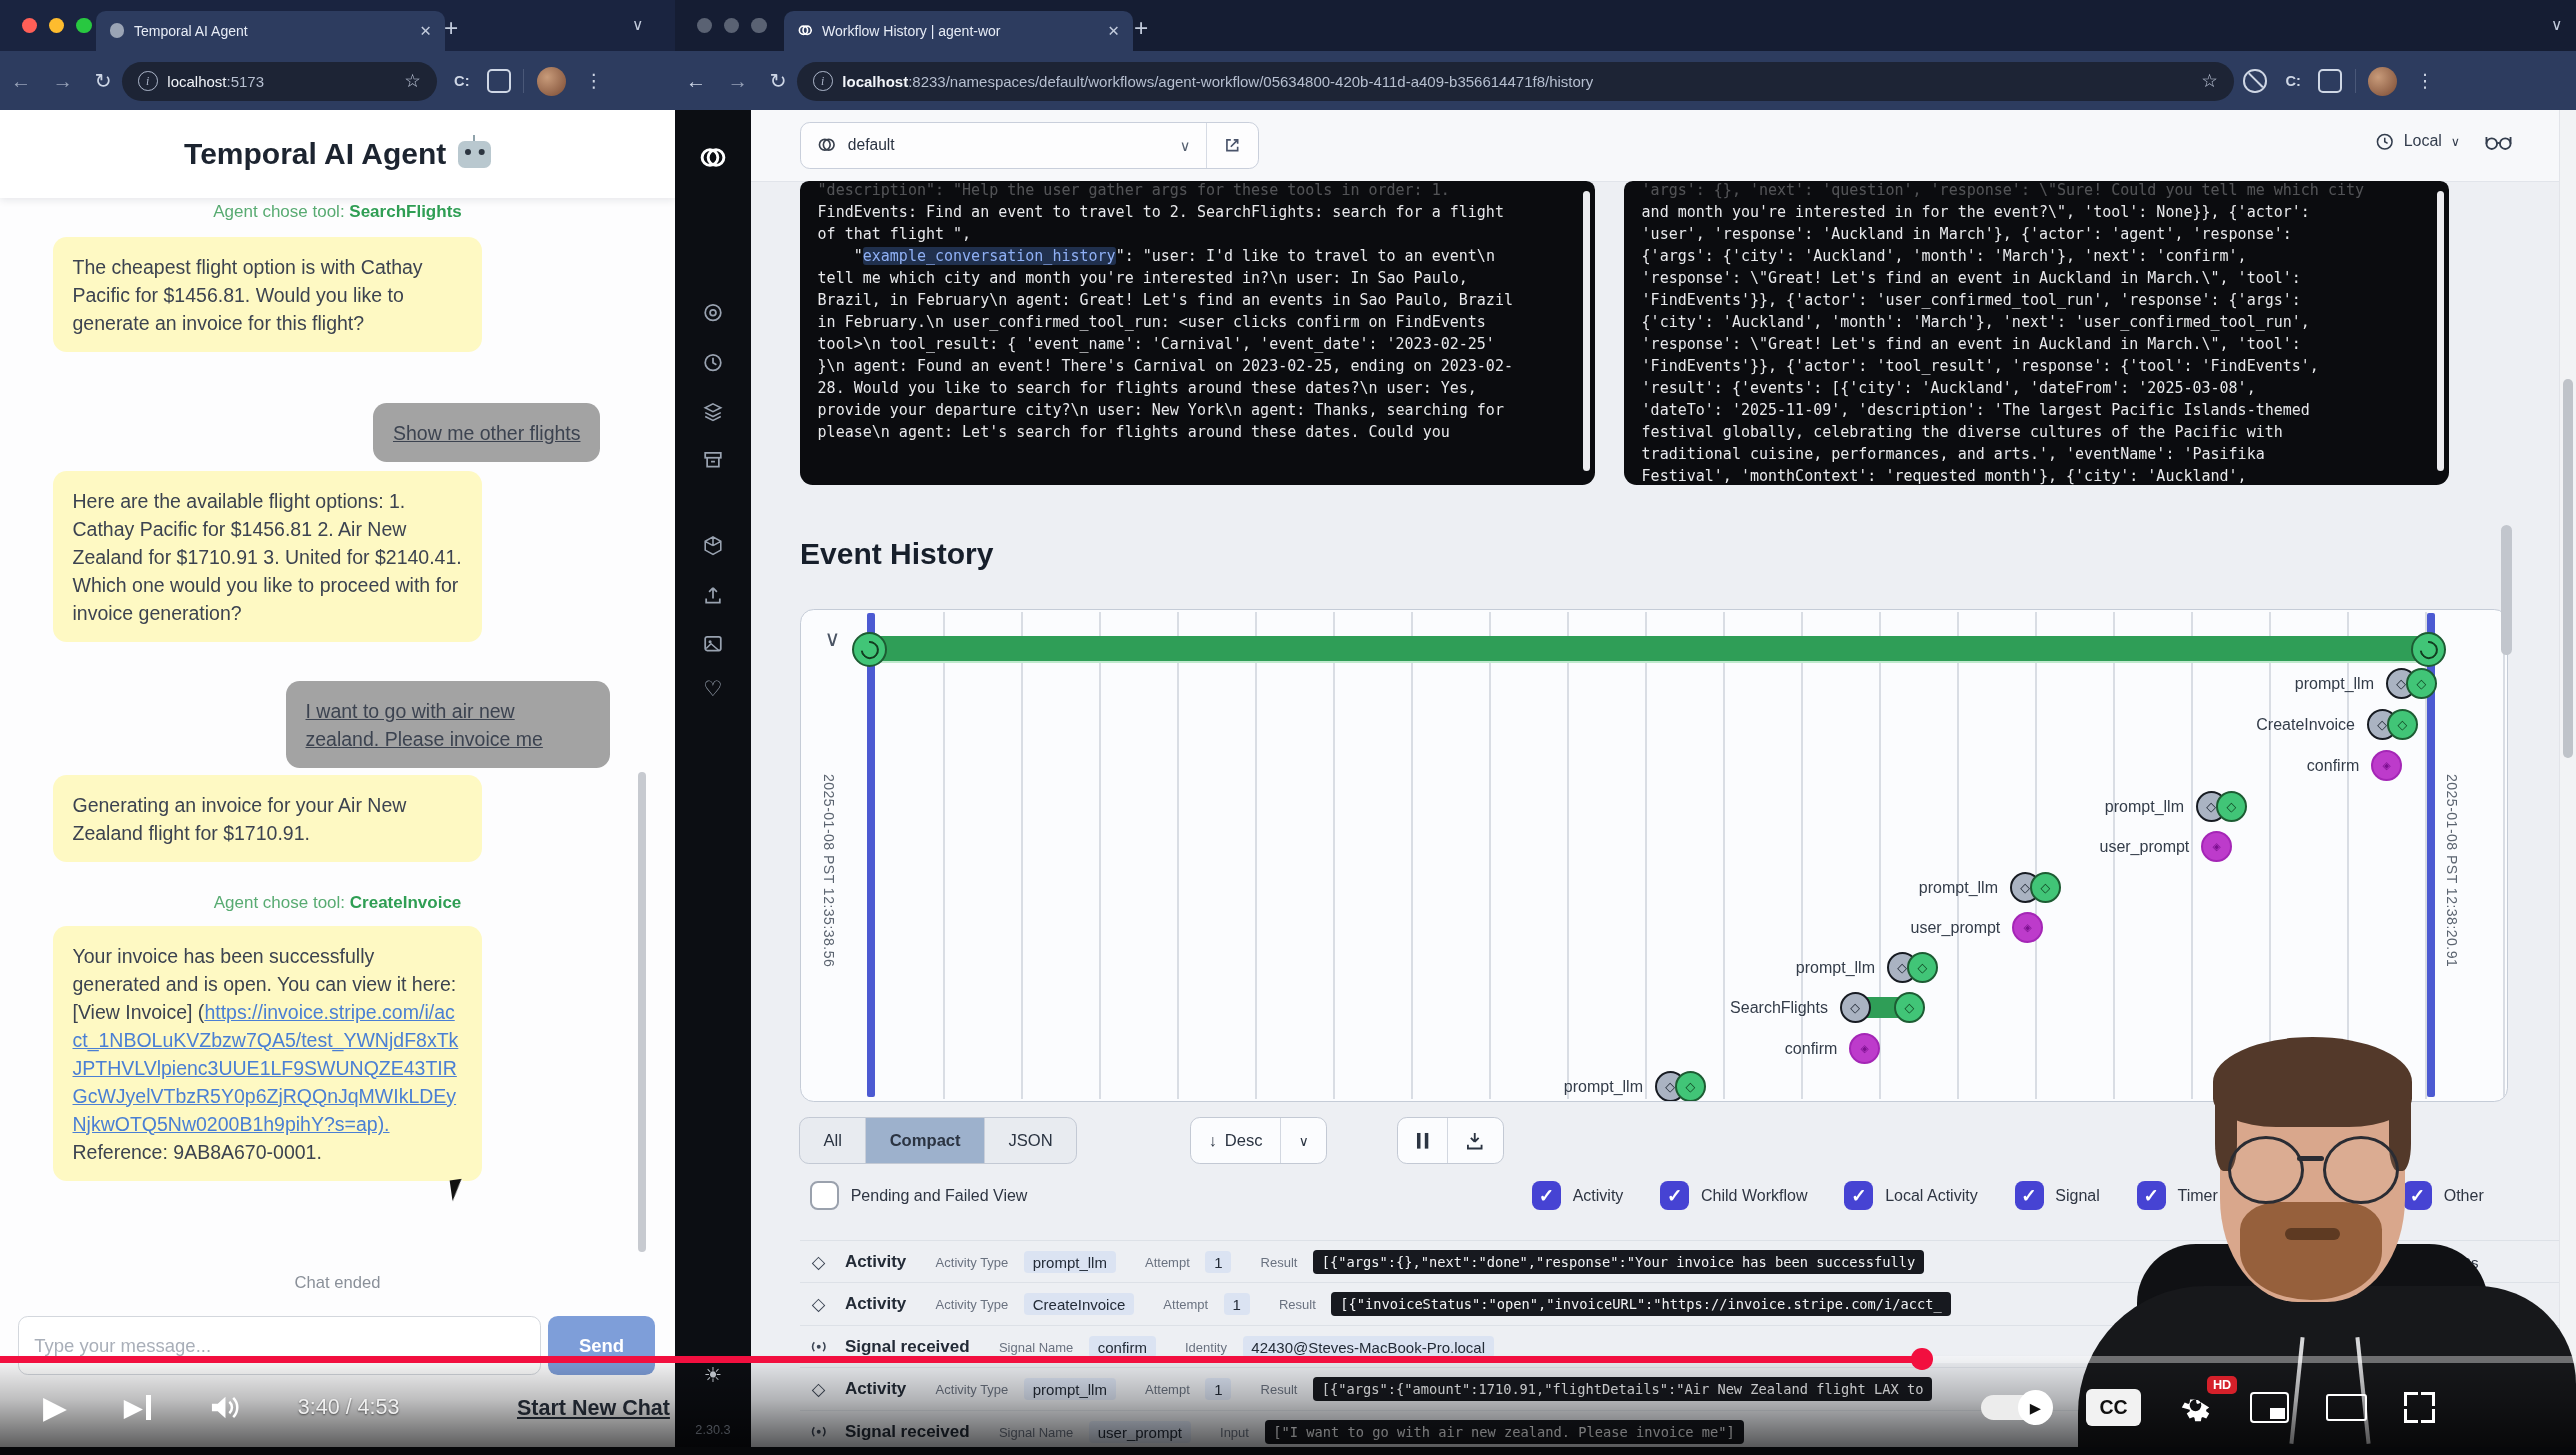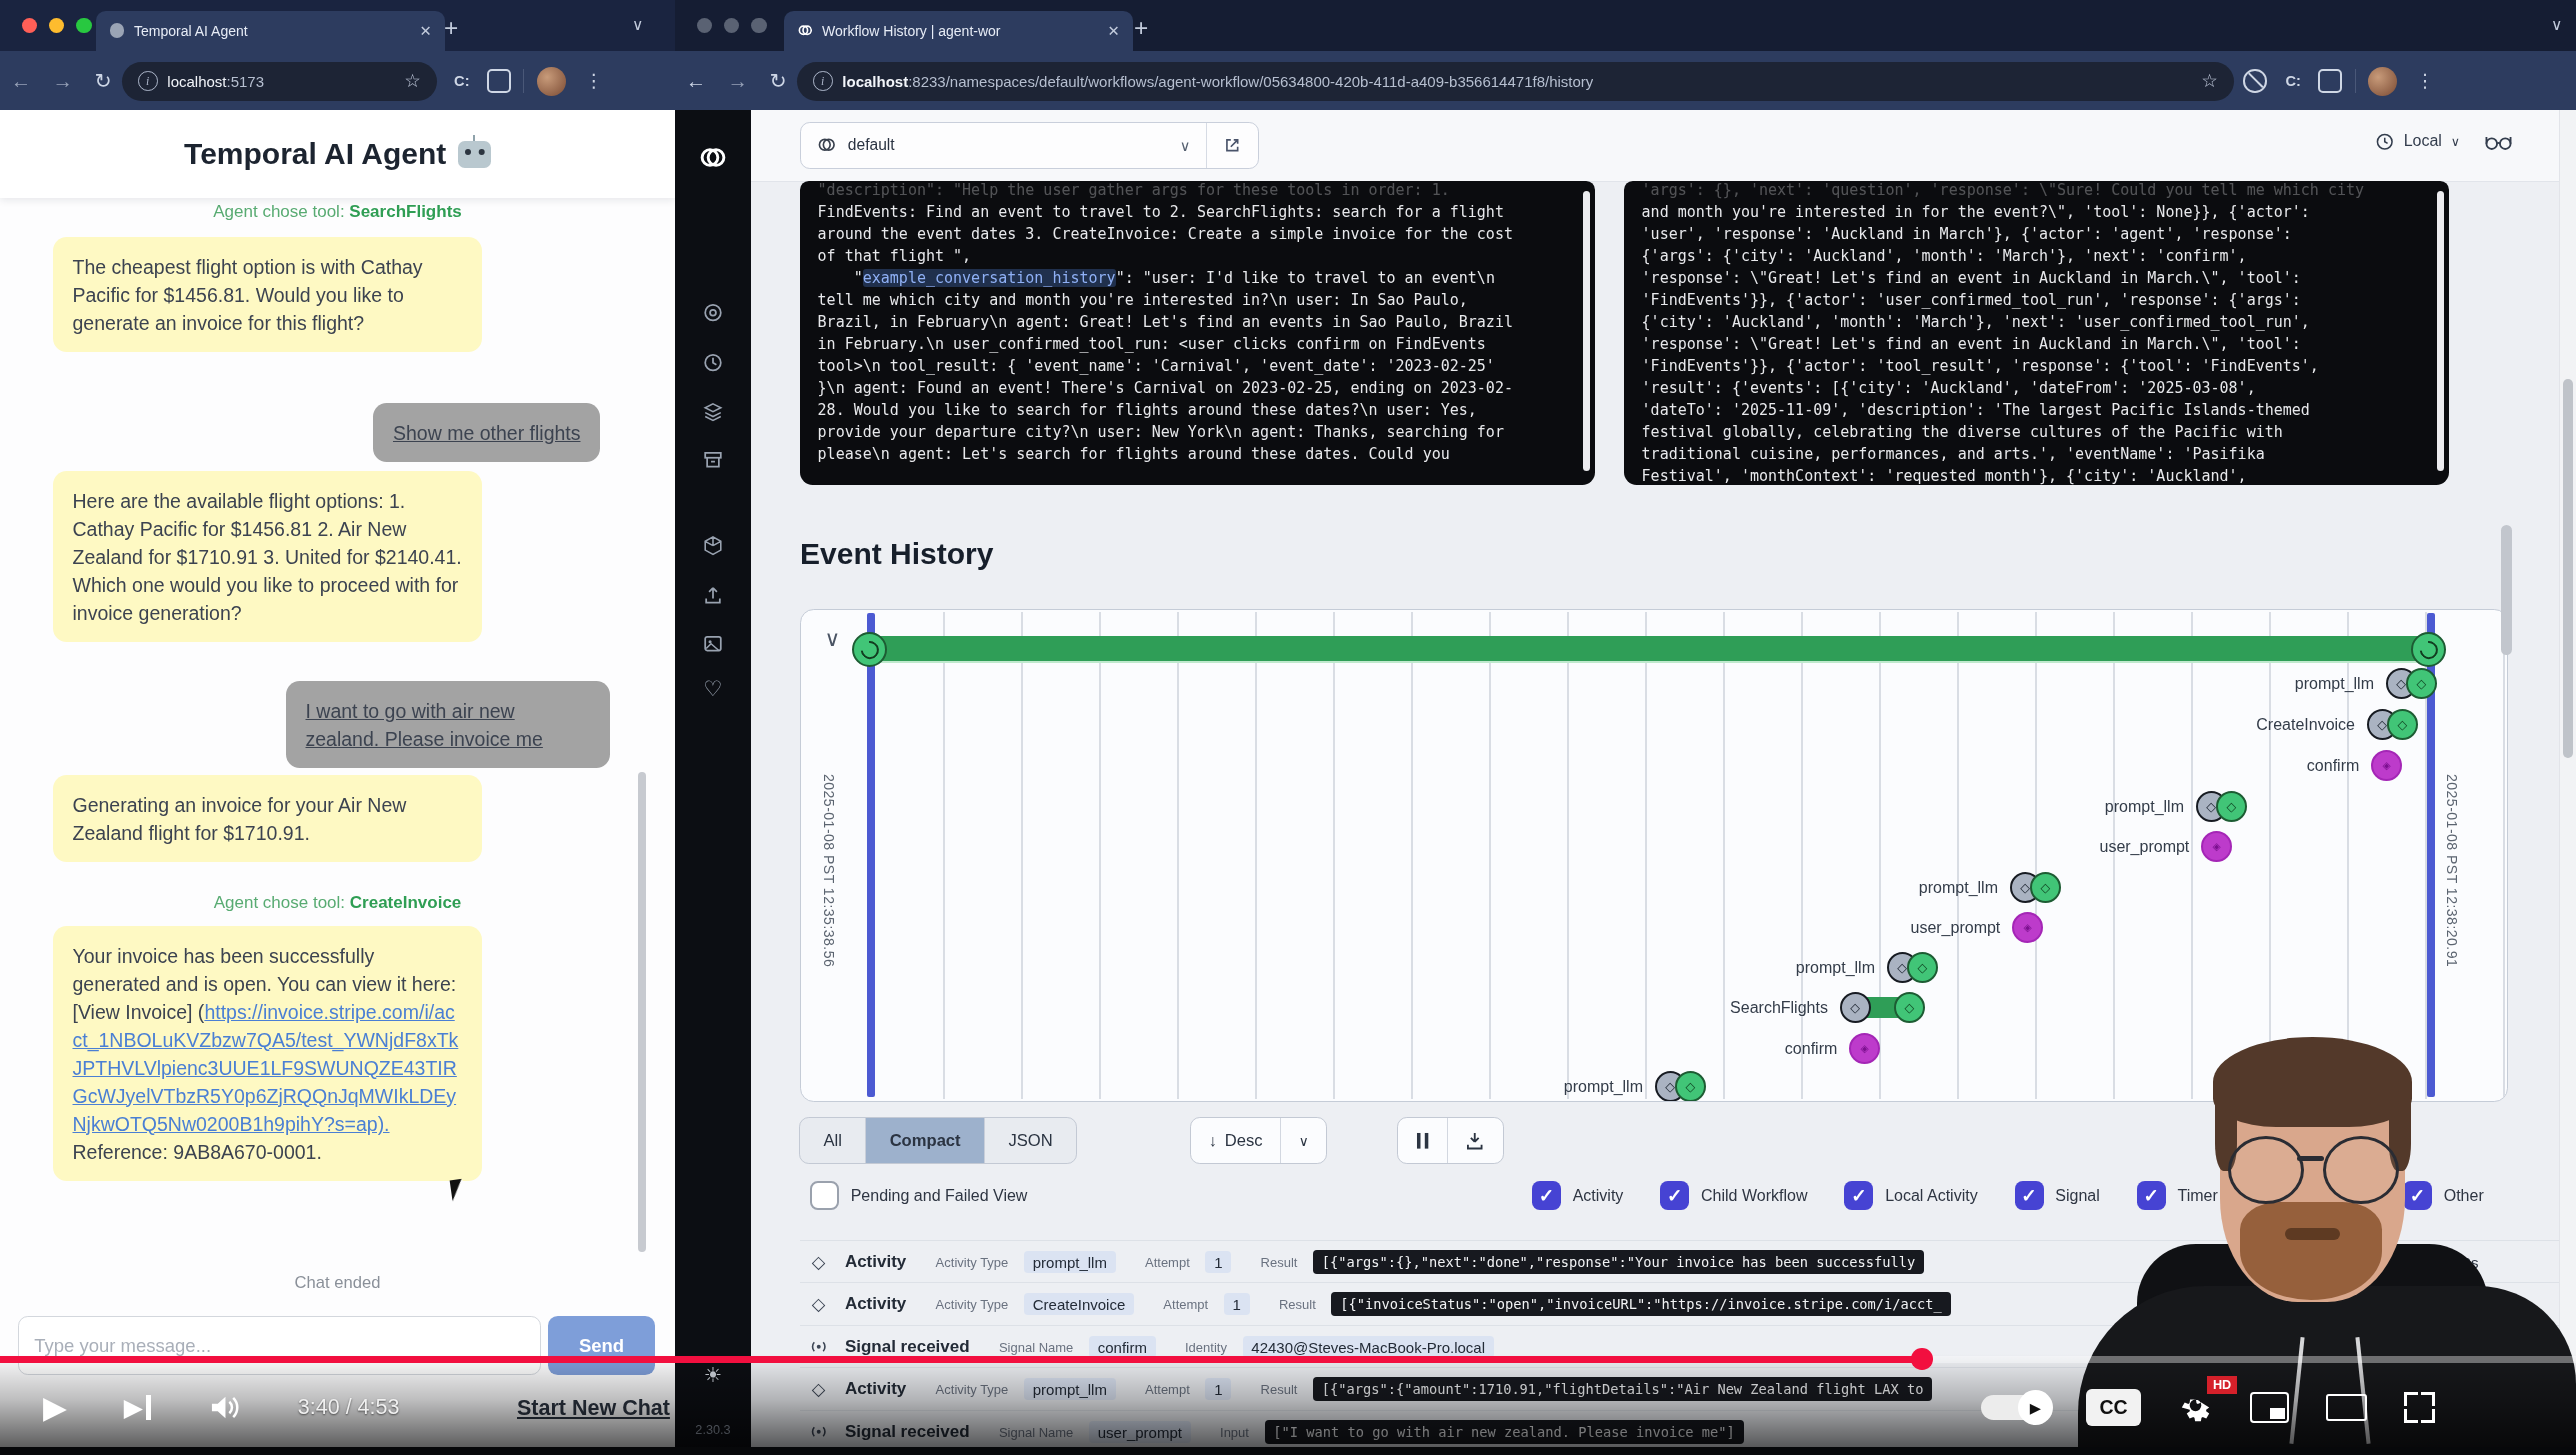--- a/index.html
+++ b/index.html
@@ -135,21 +135,21 @@
   #grad{left:0;right:0;bottom:0;height:102px;z-index:45;background:linear-gradient(180deg,rgba(0,0,0,0) 0%,rgba(0,0,0,.25) 45%,rgba(0,0,0,.7) 100%);}
   #blackbar{left:0;right:0;bottom:0;height:8.8px;background:#07080a;z-index:46;}
   .prog-red{left:0;top:1356px;height:6.8px;width:1921px;background:#f20f3f;z-index:50;}
   .prog-rest{left:1931px;top:1356px;height:6.8px;right:0;background:rgba(255,255,255,.38);z-index:50;}
   .prog-dot{left:1911px;top:1348px;width:21.5px;height:21.5px;border-radius:50%;background:#f20f3f;z-index:51;}
   .ytc{z-index:55;color:#fff;}
   .yt-time{font-size:21.5px;color:#f0f0f0;text-shadow:0 1px 2px rgba(0,0,0,.6);}
   .ccbox{width:55px;height:37px;background:#f2f2f2;border-radius:5.9px;color:#101010;font-weight:800;font-size:19.5px;
          display:flex;align-items:center;justify-content:center;}
   .hdbadge{position:absolute;left:29px;top:-13.7px;background:#d5202a;color:#fff;font-size:12.7px;font-weight:700;
-           padding:2px 5.9px;border-radius:0;}
+           padding:2px 5.9px;border-radius:5px;}
   .minipl{width:35px;height:27px;border:2.9px solid #fff;border-radius:3.9px;position:relative;}
   .minipl i{position:absolute;right:2px;bottom:2px;width:14.6px;height:10.7px;background:#fff;}
   .theater{width:37px;height:23.4px;border:2.9px solid #fff;border-radius:2.9px;}
   .fsbox{width:31px;height:31px;position:relative;}
   .fsbox span{position:absolute;width:10.7px;height:10.7px;border:3.4px solid #fff;}
   .fsbox .tl{left:0;top:0;border-right:none;border-bottom:none;}
   .fsbox .tr{right:0;top:0;border-left:none;border-bottom:none;}
   .fsbox .bl{left:0;bottom:0;border-right:none;border-top:none;}
   .fsbox .br{right:0;bottom:0;border-left:none;border-top:none;}
   .apill{width:68px;height:25px;border-radius:12.7px;background:#ececec;position:relative;}
@@ -336,21 +336,20 @@
                 <circle cx="7" cy="11" r="5.5" fill="none" stroke="#333d4d" stroke-width="1.9"></circle>
                 <circle cx="21" cy="11" r="5.5" fill="none" stroke="#333d4d" stroke-width="1.9"></circle>
                 <path d="M12.5 11a1.8 1.8 0 0 1 3 0 M1.5 11V4m25 7V4" fill="none" stroke="#333d4d" stroke-width="1.9"></path>
               </svg>
           </div>
         </div>
 
         <div class="codepanel" style="left:49px;width:795px">
           <div class="cline faded">"description": "Help the user gather args for these tools in order: 1.</div>
           <div class="cline">FindEvents: Find an event to travel to 2. SearchFlights: search for a flight</div>
-          <div class="cline">around the event dates 3. CreateInvoice: Create a simple invoice for the cost</div>
           <div class="cline">of that flight ",</div>
           <div class="cline"><span>    "</span><span class="hl">example_conversation_history</span><span>": "user: I'd like to travel to an event\n</span></div>
           <div class="cline">tell me which city and month you're interested in?\n user: In Sao Paulo,</div>
           <div class="cline">Brazil, in February\n agent: Great! Let's find an events in Sao Paulo, Brazil</div>
           <div class="cline">in February.\n user_confirmed_tool_run: &lt;user clicks confirm on FindEvents</div>
           <div class="cline">tool&gt;\n tool_result: { 'event_name': 'Carnival', 'event_date': '2023-02-25'</div>
           <div class="cline">}\n agent: Found an event! There's Carnival on 2023-02-25, ending on 2023-02-</div>
           <div class="cline">28. Would you like to search for flights around these dates?\n user: Yes,</div>
           <div class="cline">provide your departure city?\n user: New York\n agent: Thanks, searching for</div>
           <div class="cline">please\n agent: Let's search for flights around these dates. Could you</div>

